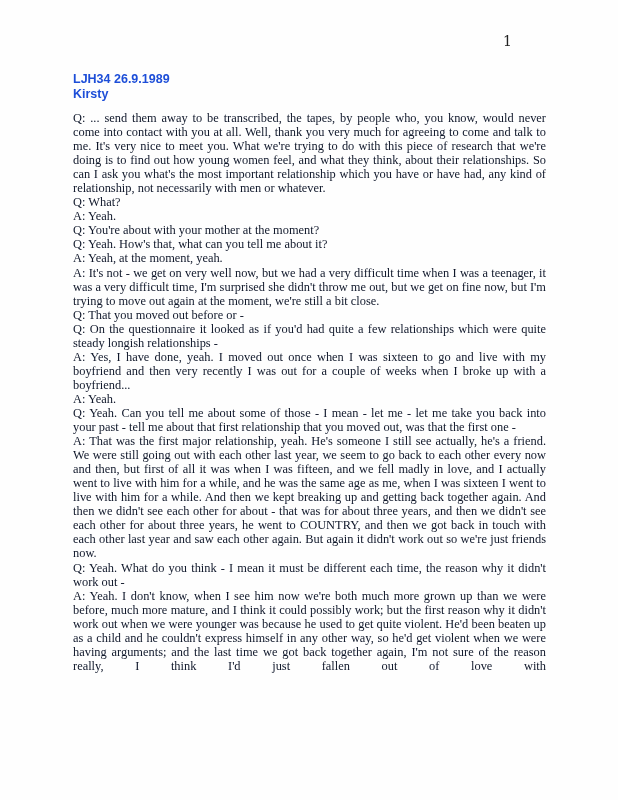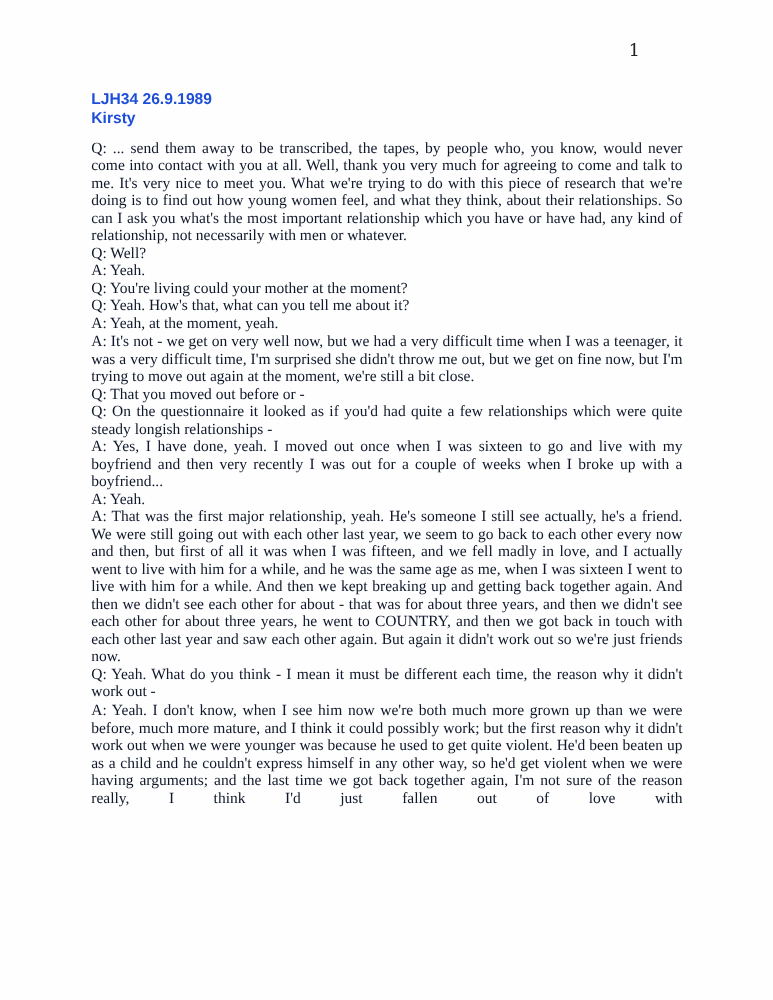--- a/index.html
+++ b/index.html
@@ -27,27 +27,28 @@
 <div class="page">
   <div class="page-number">1</div>
 
   <div class="header">
     <div>LJH34 26.9.1989</div>
     <div>Kirsty</div>
   </div>
 
   <div class="body">
     <p class="turn">Q: ... send them away to be transcribed, the tapes, by people who, you know, would never come into contact with you at all. Well, thank you very much for agreeing to come and talk to me. It's very nice to meet you. What we're trying to do with this piece of research that we're doing is to find out how young women feel, and what they think, about their relationships. So can I ask you what's the most important relationship which you have or have had, any kind of relationship, not necessarily with men or whatever.</p>
-    <p class="turn">Q: Well?</p>
+    <p class="turn">Q: What?</p>
     <p class="turn">A: Yeah.</p>
-    <p class="turn">Q: You're living could your mother at the moment?</p>
+    <p class="turn">Q: You're about with your mother at the moment?</p>
     <p class="turn">Q: Yeah. How's that, what can you tell me about it?</p>
     <p class="turn">A: Yeah, at the moment, yeah.</p>
     <p class="turn">A: It's not - we get on very well now, but we had a very difficult time when I was a teenager, it was a very difficult time, I'm surprised she didn't throw me out, but we get on fine now, but I'm trying to move out again at the moment, we're still a bit close.</p>
     <p class="turn">Q: That you moved out before or -</p>
     <p class="turn">Q: On the questionnaire it looked as if you'd had quite a few relationships which were quite steady longish relationships -</p>
     <p class="turn">A: Yes, I have done, yeah. I moved out once when I was sixteen to go and live with my boyfriend and then very recently I was out for a couple of weeks when I broke up with a boyfriend...</p>
     <p class="turn">A: Yeah.</p>
+    <p class="turn">Q: Yeah. Can you tell me about some of those - I mean - let me - let me take you back into your past - tell me about that first relationship that you moved out, was that the first one -</p>
     <p class="turn">A: That was the first major relationship, yeah. He's someone I still see actually, he's a friend. We were still going out with each other last year, we seem to go back to each other every now and then, but first of all it was when I was fifteen, and we fell madly in love, and I actually went to live with him for a while, and he was the same age as me, when I was sixteen I went to live with him for a while. And then we kept breaking up and getting back together again. And then we didn't see each other for about - that was for about three years, and then we didn't see each other for about three years, he went to COUNTRY, and then we got back in touch with each other last year and saw each other again. But again it didn't work out so we're just friends now.</p>
     <p class="turn">Q: Yeah. What do you think - I mean it must be different each time, the reason why it didn't work out -</p>
     <p class="turn" style="text-align-last: justify;">A: Yeah. I don't know, when I see him now we're both much more grown up than we were before, much more mature, and I think it could possibly work; but the first reason why it didn't work out when we were younger was because he used to get quite violent. He'd been beaten up as a child and he couldn't express himself in any other way, so he'd get violent when we were having arguments; and the last time we got back together again, I'm not sure of the reason really, I think I'd just fallen out of love with</p>
   </div>
 </div>
 
 </body></html>

